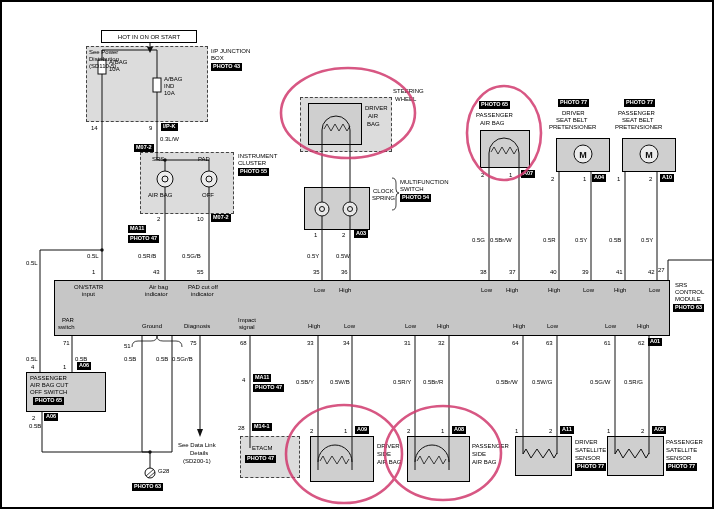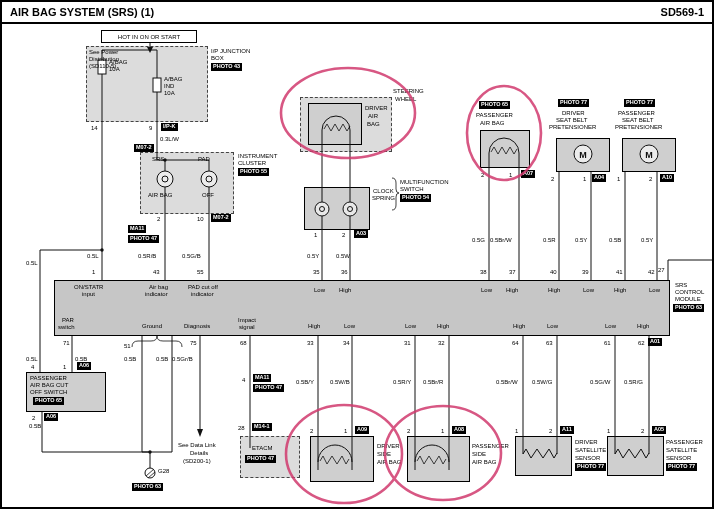--- a/index.html
+++ b/index.html
@@ -13,24 +13,20 @@
   .layer{position:absolute;left:0;top:0;width:714px;height:509px}
   .lbl{position:absolute;font-size:6px;line-height:1.05;color:#000;white-space:nowrap}
   .chip{position:absolute;font-size:5.5px;line-height:1;background:#000;color:#fff;padding:1px 2px;font-weight:bold;white-space:nowrap}
   svg{position:absolute;left:0;top:0}
 </style>
 </head>
 <body>
 
 <div id="page">
 
-  <div id="header">
-    <span>AIR BAG SYSTEM (SRS) (1)</span>
-    <span>SD569-1</span>
-  </div>
 
   <div id="hotlabel">HOT IN ON OR START</div>
   <div class="dashedbox" style="left:84px;top:44px;width:122px;height:76px"></div>
   <div class="dashedbox" style="left:138px;top:150px;width:94px;height:62px"></div>
   <div class="dashedbox" style="left:298px;top:95px;width:92px;height:55px"></div>
   <div class="solidbox" style="left:306px;top:101px;width:54px;height:42px"></div>
   <div class="solidbox" style="left:302px;top:185px;width:66px;height:43px"></div>
   <div class="solidbox" style="left:478px;top:128px;width:50px;height:38px"></div>
   <div class="solidbox" style="left:554px;top:136px;width:54px;height:34px"></div>
   <div class="solidbox" style="left:620px;top:136px;width:54px;height:34px"></div>

